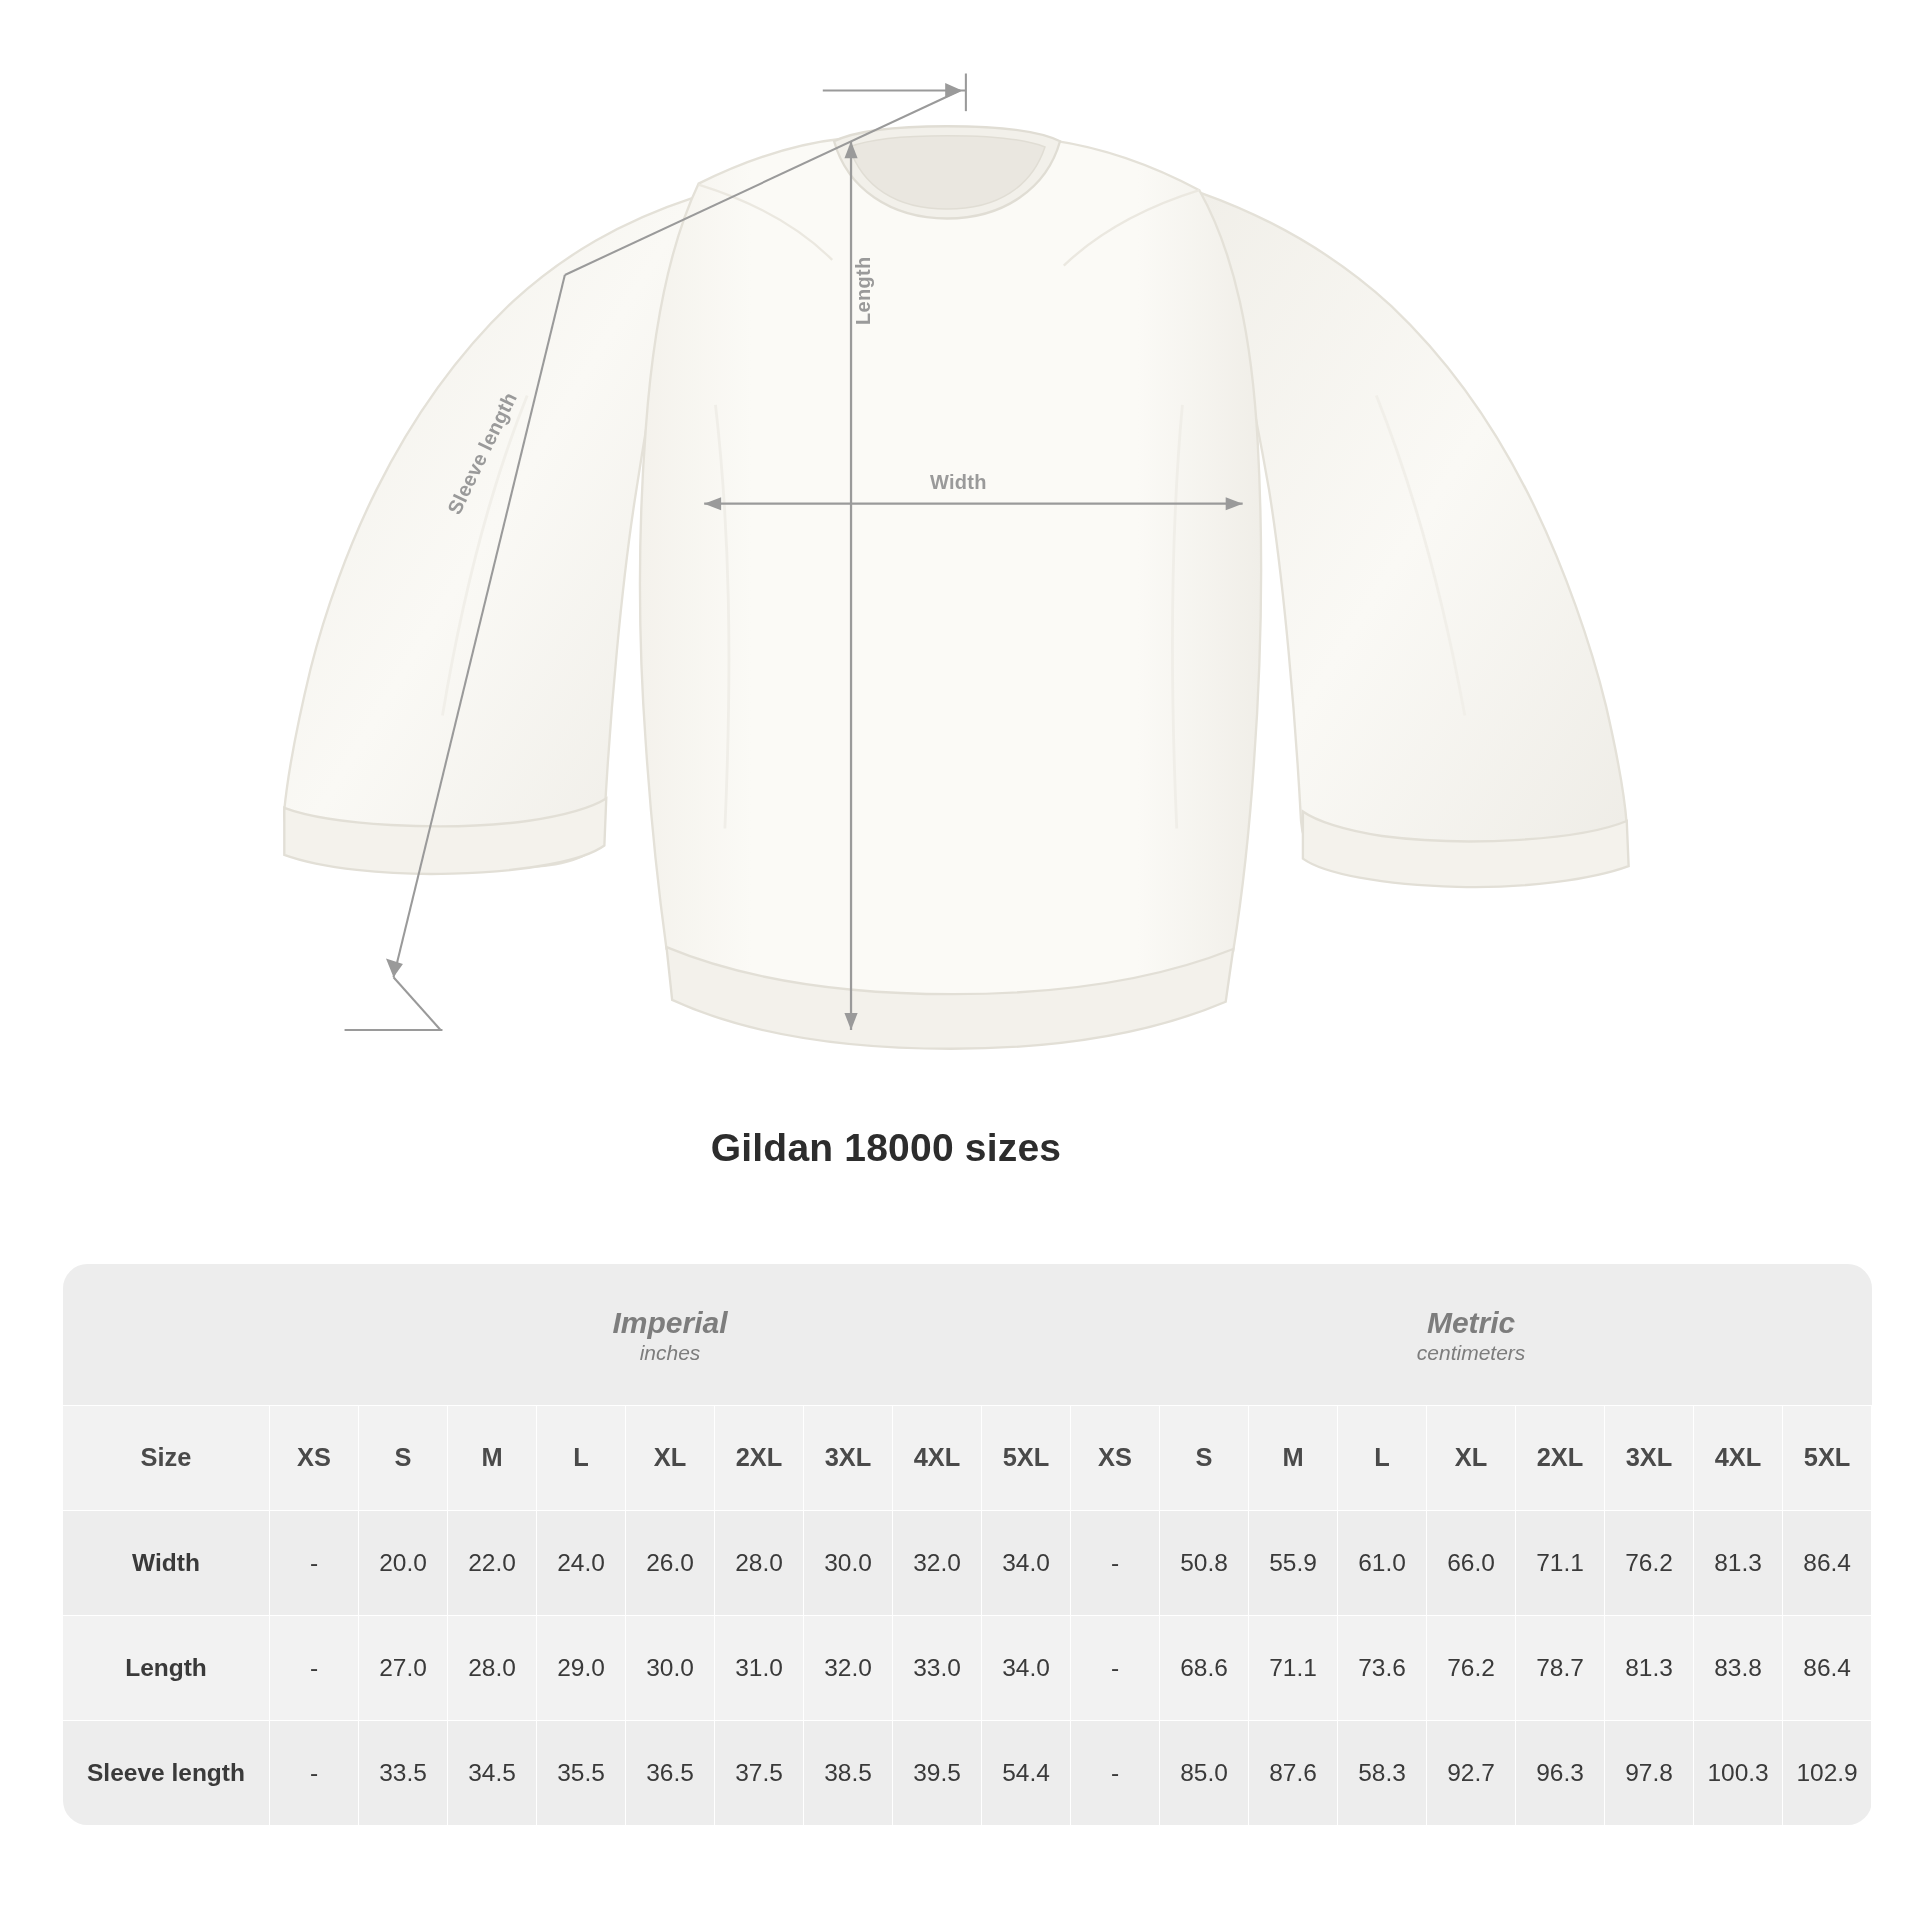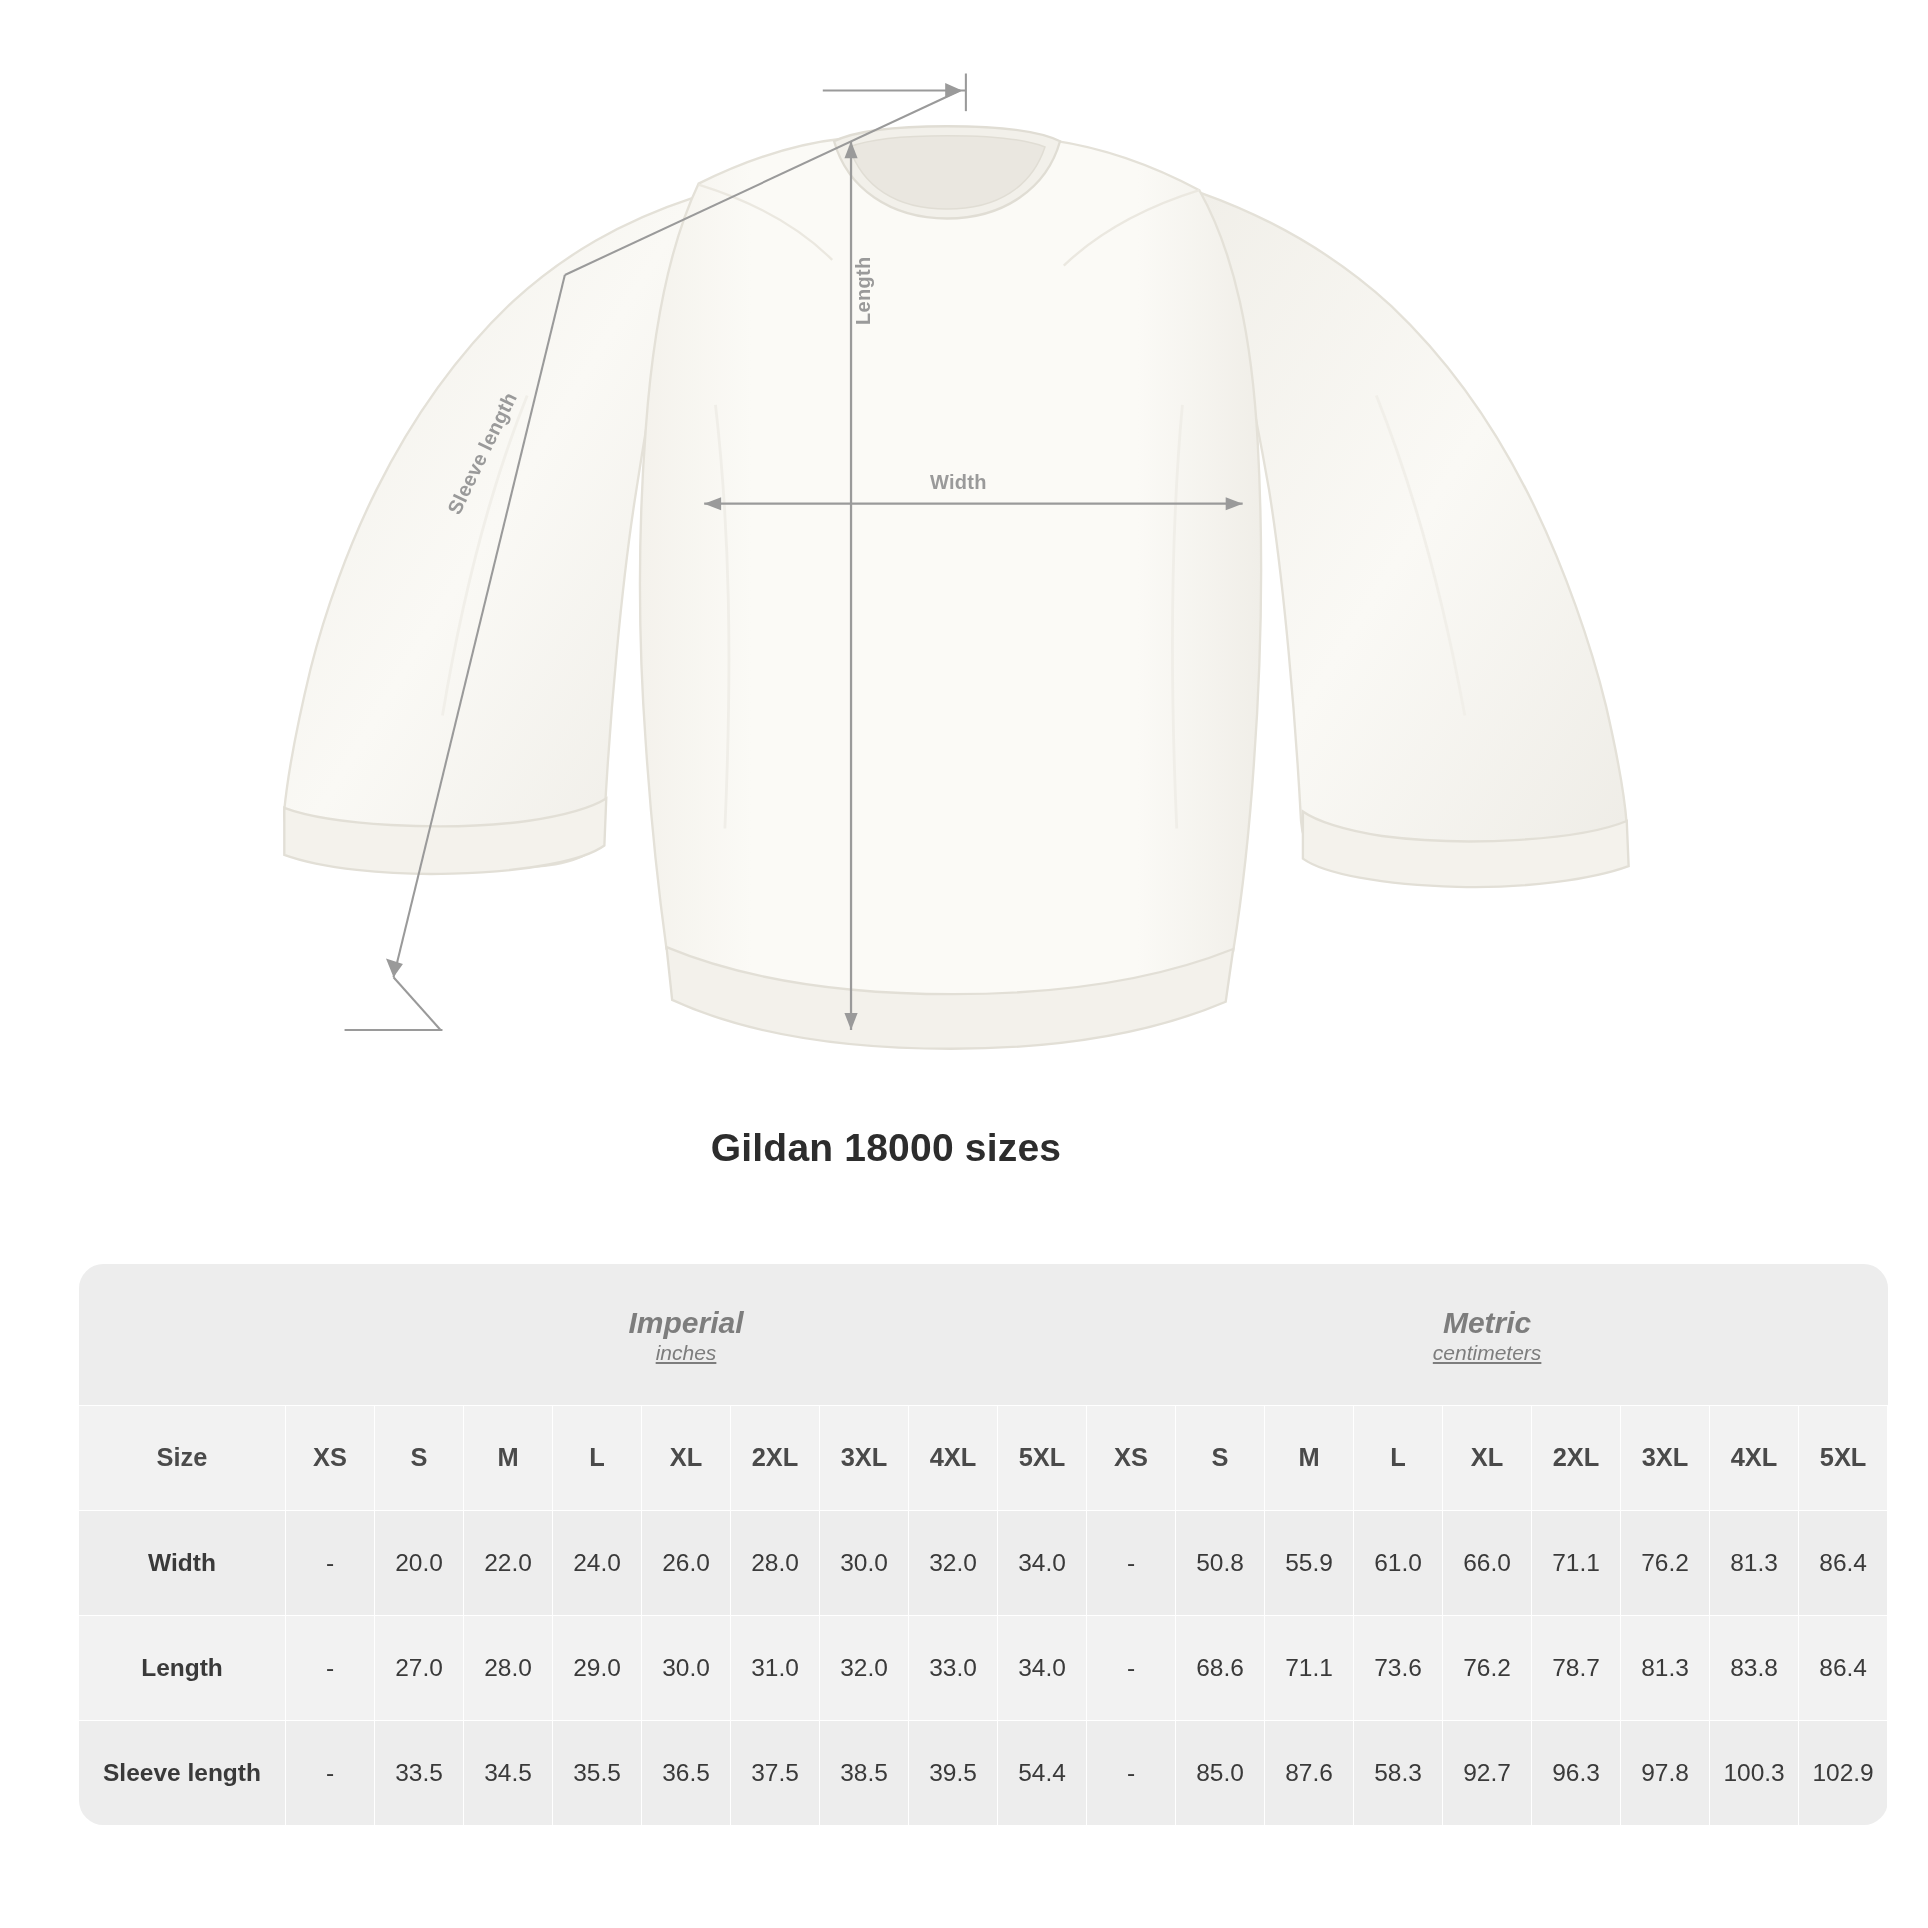--- a/index.html
+++ b/index.html
@@ -64,21 +64,21 @@
     font-size: 22px;
     font-style: italic;
     color: #4a4a4a;
     margin: 0;
   }
 
   
   .table-wrap {
     position: absolute;
     top: 1264px;
-    left: 78px;
+    left: 62px;
     width: 1804px;
   }
   table.size-table {
     width: 100%;
     border-collapse: collapse;
     table-layout: fixed;
   }
   table.size-table td, table.size-table th {
     border: 0.9px solid #ffffff;
     text-align: center;
@@ -98,21 +98,20 @@
     font-size: 30px;
     font-weight: bold;
     font-style: italic;
     color: #7d7d7d;
     line-height: 1.25;
   }
   .unit-sub {
     font-size: 21px;
     font-style: italic;
     color: #7d7d7d;
-    text-decoration: underline;
   }
   tr.head-row td {
     height: 105px;
     font-weight: bold;
     font-size: 25.4px;
     color: #4a4a4a;
     background: #f2f2f2;
   }
   tr.data-row td {
     height: 105px;

